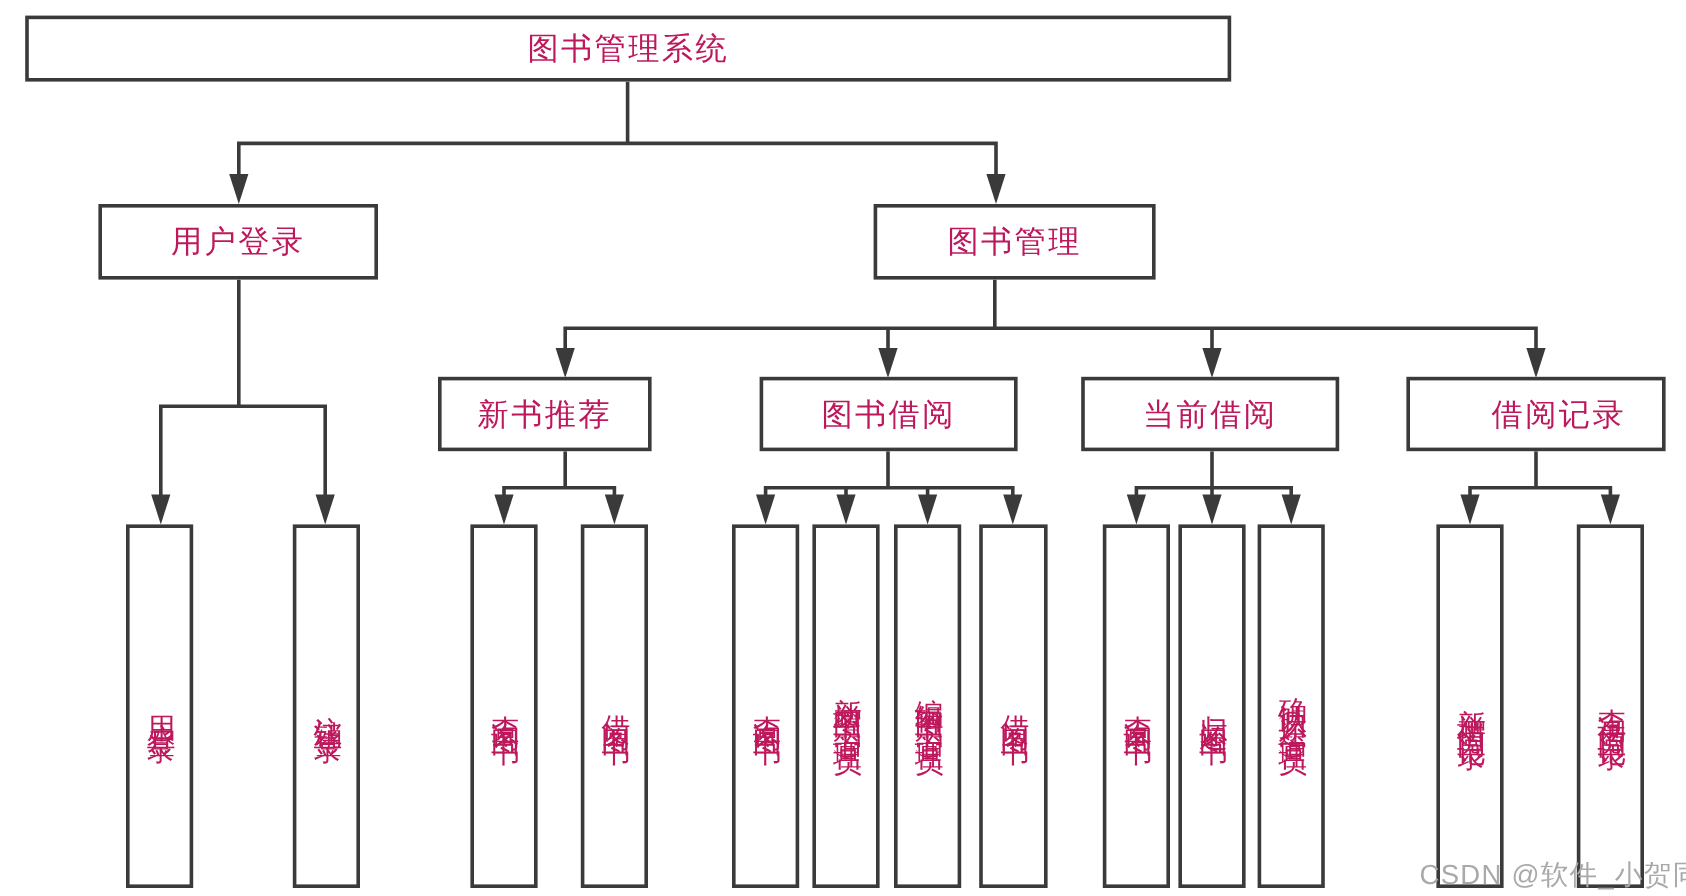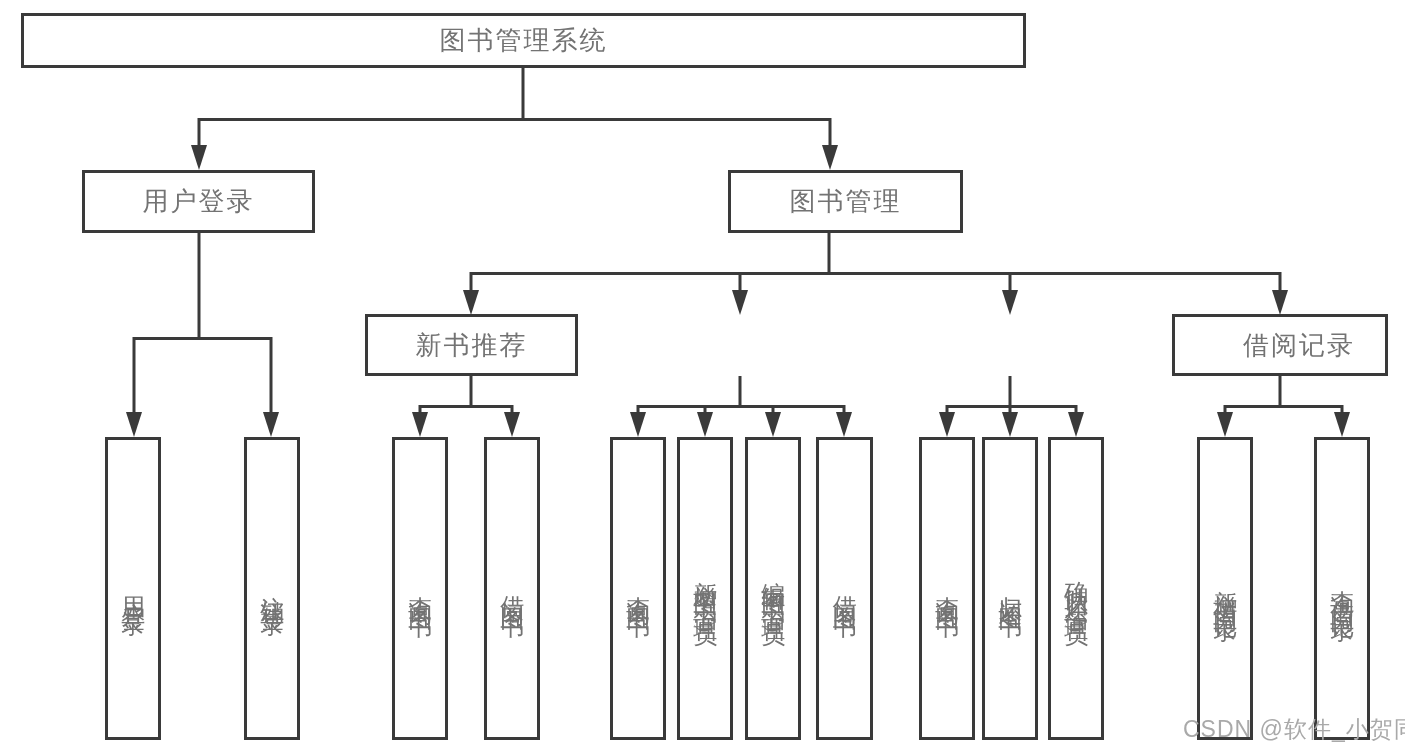--- a/index.html
+++ b/index.html
@@ -19,21 +19,21 @@
     position: absolute;
     left: 0;
     top: 0;
     z-index: 0;
   }
   .node {
     position: absolute;
     box-sizing: border-box;
     background: #ffffff;
     border: 3px solid #3a3a3a;
-    color: #737373;
+    color: #be185d;
     display: flex;
     align-items: center;
     justify-content: center;
     z-index: 1;
   }
   .hbox {
     font-size: 26px;
     letter-spacing: 2px;
     white-space: nowrap;
   }
@@ -89,21 +89,23 @@
       <polygon points="1217,412 1233,412 1225,437"></polygon>
       <polygon points="1334,412 1350,412 1342,437"></polygon>
     </g>
   </svg>
 
   <div class="node hbox" style="left:21px; top:13px; width:1005px; height:55px;">图书管理系统</div>
 
   <div class="node hbox" style="left:82px; top:170px; width:233px; height:63px;">用户登录</div>
   <div class="node hbox" style="left:712px; top:170px; width:235px; height:63px;margin-left:16px;">图书管理</div>
 
-  <div class="node hbox" style="left:365px; top:314px; width:213px; height:62px;">新书推荐</div>
+  <div class="node hbox" style="left:365px; top:314px; width:178px; height:62px;">新书推荐</div>
+  <div class="node hbox" style="left:633px; top:314px; width:215px; height:62px;">图书借阅</div>
+  <div class="node hbox" style="left:901px; top:314px; width:215px; height:62px;">当前借阅</div>
   <div class="node hbox" style="left:1172px; top:314px; width:216px; height:62px;padding-left:38px;">借阅记录</div>
 
   <div class="node vbox" style="left:105px; top:437px; width:56px; height:303px;">用户登录</div>
   <div class="node vbox" style="left:244px; top:437px; width:56px; height:303px;">注销登录</div>
 
   <div class="node vbox" style="left:392px; top:437px; width:56px; height:303px;">查询图书</div>
   <div class="node vbox" style="left:484px; top:437px; width:56px; height:303px;">借阅图书</div>
 
   <div class="node vbox" style="left:610px; top:437px; width:56px; height:303px;">查询图书</div>
   <div class="node vbox" style="left:677px; top:437px; width:56px; height:303px;">新增图书（管理员）</div>

